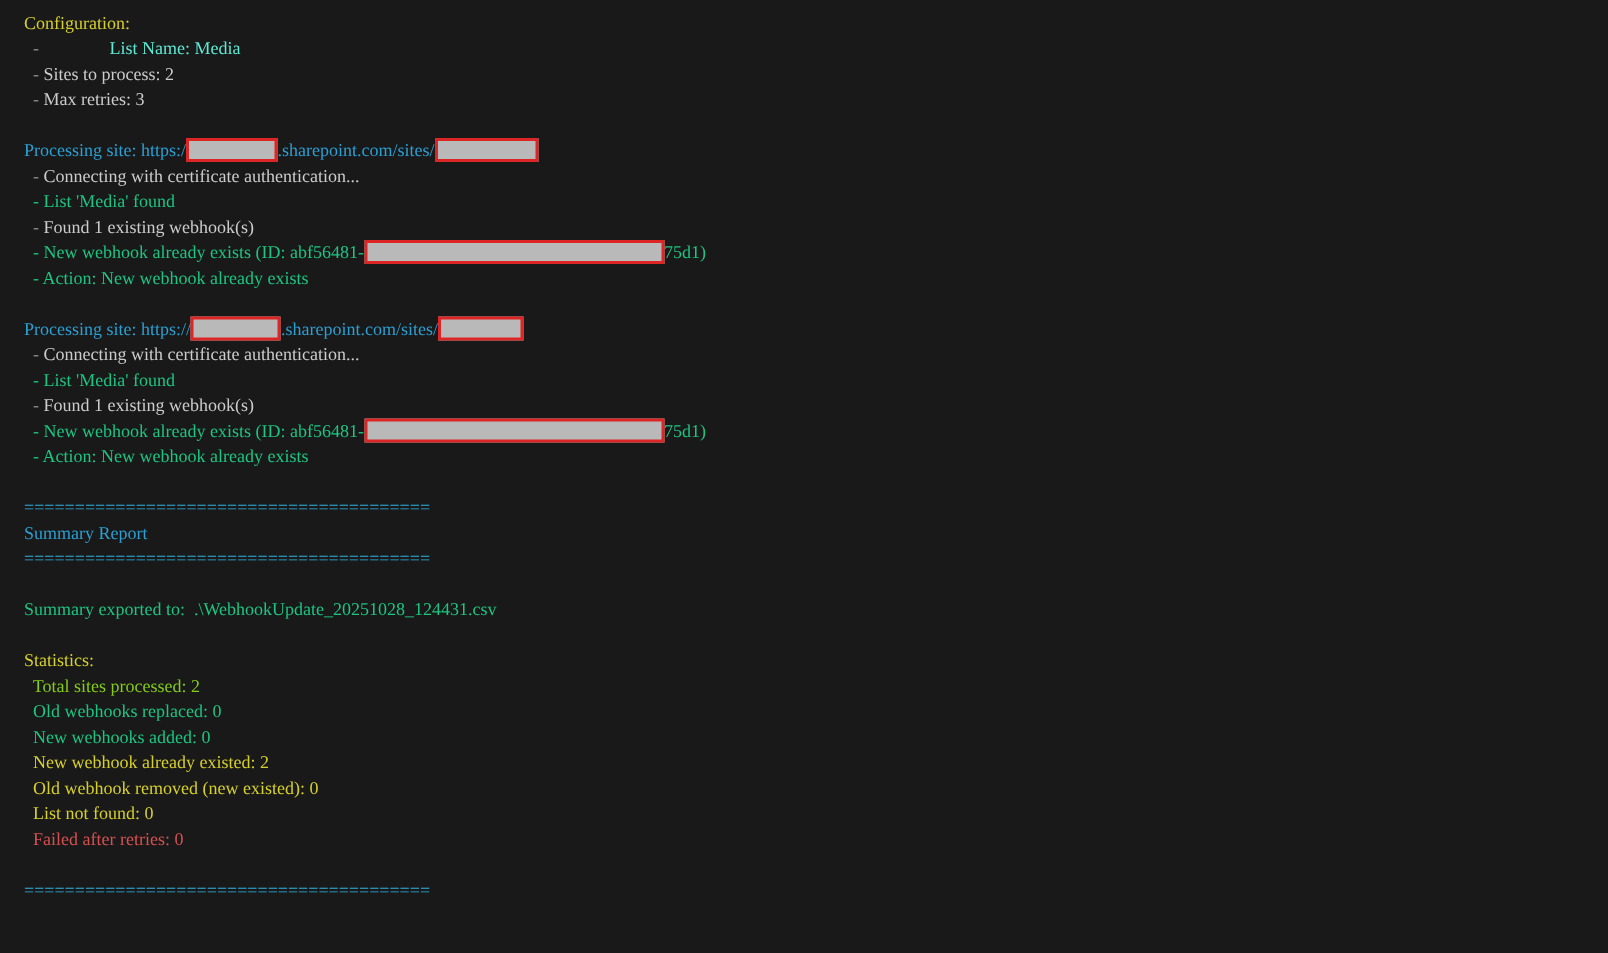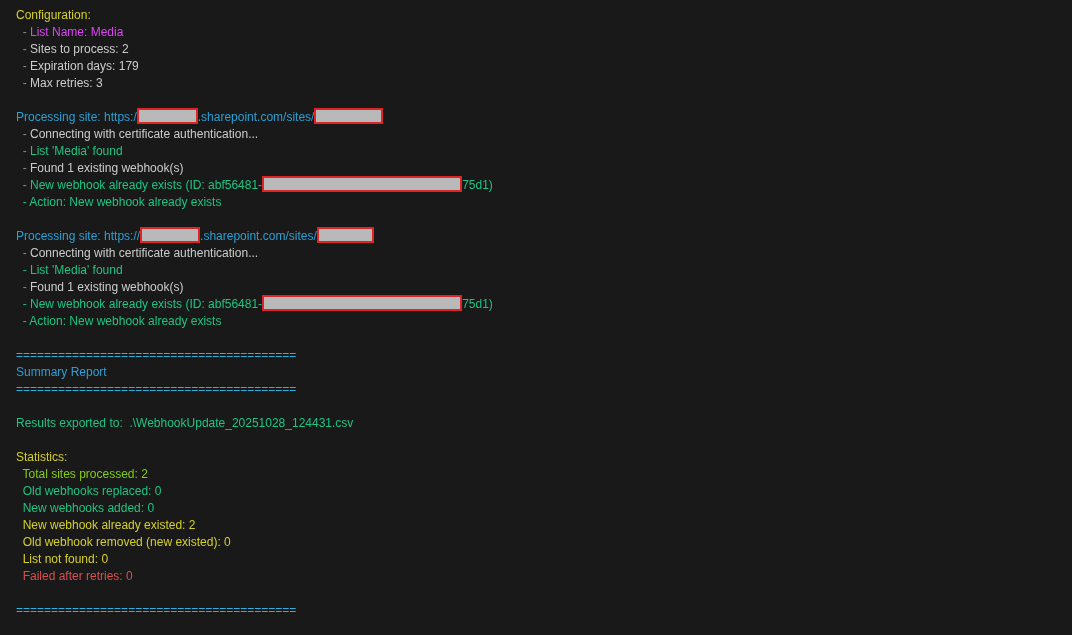--- a/index.html
+++ b/index.html
@@ -11,21 +11,21 @@
     width: 1072px;
     height: 635px;
     overflow: hidden;
   }
   .terminal {
     box-sizing: border-box;
     width: 1072px;
     height: 635px;
     padding: 7px 8px 0 16px;
     background: #191919;
-    font-family: Liberation Sans, sans-serif;
+    font-family: Liberation Serif, serif;
     font-size: 12px;
     line-height: 17px;
     overflow: hidden;
     cursor: text;
   }
   .line {
     height: 17px;
     white-space: pre;
   }
   .redact {
@@ -34,44 +34,43 @@
     height: 16px;
     vertical-align: middle;
     margin-top: -3px;
   }
 </style>
 </head>
 <body>
 
 <div class="terminal" style="background: rgb(25, 25, 25);">
     <div class="line"><span style="color: rgb(214, 208, 43);">Configuration:</span></div>
-    <div class="line"><span style="color: rgb(140, 140, 140);">  - </span><span style="color: #d946ef;">List Name: Media</span></div>
+    <div class="line"><span style="color: rgb(140, 140, 140);">  - </span><span style="color: #5eead4; margin-left: 44px;">List Name: Media</span></div>
     <div class="line"><span style="color: rgb(140, 140, 140);">  - </span><span style="color: rgb(204, 204, 204);">Sites to process: 2</span></div>
-    <div class="line"><span style="color: rgb(140, 140, 140);">  - </span><span style="color: rgb(204, 204, 204);">Expiration days: 179</span></div>
     <div class="line"><span style="color: rgb(140, 140, 140);">  - </span><span style="color: rgb(204, 204, 204);">Max retries: 3</span></div>
     <div class="line"></div>
     <div class="line"><span style="color: rgb(44, 159, 211);">Processing site: https:/</span><span class="redact" style="width: 61px; background: rgb(185, 185, 185); border: 2px solid rgb(220, 37, 37);"></span><span style="color: rgb(44, 159, 211);">.sharepoint.com/sites/</span><span class="redact" style="width: 69px; background: rgb(185, 185, 185); border: 2px solid rgb(220, 37, 37);"></span></div>
     <div class="line"><span style="color: rgb(140, 140, 140);">  - </span><span style="color: rgb(204, 204, 204);">Connecting with certificate authentication...</span></div>
     <div class="line"><span style="color: rgb(29, 196, 131);">  - List 'Media' found</span></div>
     <div class="line"><span style="color: rgb(140, 140, 140);">  - </span><span style="color: rgb(204, 204, 204);">Found 1 existing webhook(s)</span></div>
     <div class="line"><span style="color: rgb(29, 196, 131);">  - New webhook already exists (ID: abf56481-</span><span class="redact" style="width: 200px; background: rgb(185, 185, 185); border: 2px solid rgb(220, 37, 37);"></span><span style="color: rgb(29, 196, 131);">75d1)</span></div>
     <div class="line"><span style="color: rgb(29, 196, 131);">  - Action: New webhook already exists</span></div>
     <div class="line"></div>
     <div class="line"><span style="color: rgb(44, 159, 211);">Processing site: https://</span><span class="redact" style="width: 60px; background: rgb(185, 185, 185); border: 2px solid rgb(220, 37, 37);"></span><span style="color: rgb(44, 159, 211);">.sharepoint.com/sites/</span><span class="redact" style="width: 57px; background: rgb(185, 185, 185); border: 2px solid rgb(220, 37, 37);"></span></div>
     <div class="line"><span style="color: rgb(140, 140, 140);">  - </span><span style="color: rgb(204, 204, 204);">Connecting with certificate authentication...</span></div>
     <div class="line"><span style="color: rgb(29, 196, 131);">  - List 'Media' found</span></div>
     <div class="line"><span style="color: rgb(140, 140, 140);">  - </span><span style="color: rgb(204, 204, 204);">Found 1 existing webhook(s)</span></div>
     <div class="line"><span style="color: rgb(29, 196, 131);">  - New webhook already exists (ID: abf56481-</span><span class="redact" style="width: 200px; background: rgb(185, 185, 185); border: 2px solid rgb(220, 37, 37);"></span><span style="color: rgb(29, 196, 131);">75d1)</span></div>
     <div class="line"><span style="color: rgb(29, 196, 131);">  - Action: New webhook already exists</span></div>
     <div class="line"></div>
     <div class="line"><span style="color: rgb(47, 176, 222);">========================================</span></div>
     <div class="line"><span style="color: rgb(44, 159, 211); margin-top: 40px;">Summary Report</span></div>
     <div class="line"><span style="color: rgb(47, 176, 222);">========================================</span></div>
     <div class="line"></div>
-    <div class="line"><span style="color: rgb(29, 196, 131);">Results exported to:  .\WebhookUpdate_20251028_124431.csv</span></div>
+    <div class="line"><span style="color: rgb(29, 196, 131);">Summary exported to:  .\WebhookUpdate_20251028_124431.csv</span></div>
     <div class="line"></div>
     <div class="line"><span style="color: rgb(214, 208, 43);">Statistics:</span></div>
     <div class="line"><span style="color: #84cc16; margin-top: 13px;">  Total sites processed: 2</span></div>
     <div class="line"><span style="color: rgb(29, 196, 131);">  Old webhooks replaced: 0</span></div>
     <div class="line"><span style="color: rgb(29, 196, 131);">  New webhooks added: 0</span></div>
     <div class="line"><span style="color: rgb(214, 208, 43);">  New webhook already existed: 2</span></div>
     <div class="line"><span style="color: rgb(214, 208, 43);">  Old webhook removed (new existed): 0</span></div>
     <div class="line"><span style="color: rgb(214, 208, 43);">  List not found: 0</span></div>
     <div class="line"><span style="color: rgb(215, 80, 80);">  Failed after retries: 0</span></div>
     <div class="line"></div>

